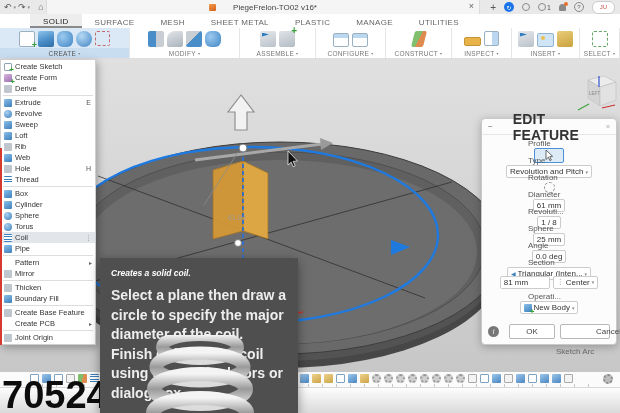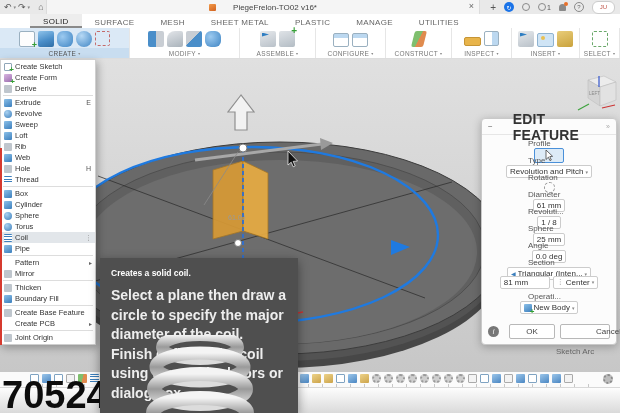--- a/index.html
+++ b/index.html
@@ -73,21 +73,21 @@
   .mi-b{background:linear-gradient(150deg,#8cc0e8,#3c7fbd);}
   .mi-br{background:radial-gradient(circle at 35% 30%,#a9d1f0,#3c7fbd);border-radius:50%;}
   .mi-g{background:#bfc6cd;}
   .mi-o{background:#fff;border:1px solid #8fa6b8;box-sizing:border-box;}
   .mi-coil{background:repeating-linear-gradient(180deg,#3c7fbd 0 1px,#fff 1px 2.5px);}
   .mi-form{background:linear-gradient(150deg,#d8b5e0,#9d6fb0);}
   .mi-none{visibility:hidden;}
   .mi.plus::after{content:"+";position:absolute;right:-3px;bottom:-4px;color:#35a035;font-size:8px;font-weight:bold;}
   
   .tooltip{position:absolute;left:100px;top:258px;width:198px;height:155px;background:#4f4f4f;box-shadow:0 3px 10px rgba(0,0,0,.4);z-index:11;padding:10px 11px 0;box-sizing:border-box;overflow:hidden;}
-  .tt-title{font-size:8.5px;font-weight:bold;color:#fff;margin-bottom:8px;}
+  .tt-title{font-size:8.5px;font-weight:bold;color:#fff;margin-bottom:8px;font-style:italic;}
   .tt-body{font-size:14px;font-weight:bold;color:#eee;line-height:1.4;}
   .tt-img{position:absolute;left:44px;bottom:-8px;}
   
   .panel{position:absolute;left:481px;top:118px;width:136px;height:227px;background:#fcfcfc;border:1px solid #c9c9c9;border-radius:4px;box-shadow:0 2px 8px rgba(0,0,0,.25);z-index:9;box-sizing:border-box;}
   .p-head{height:15px;display:flex;align-items:center;gap:4px;padding:0 6px;border-bottom:1px solid #e6e6e6;}
   .p-collapse{font-size:8px;color:#666;}
   .p-title{font-size:14px;font-weight:bold;color:#333;letter-spacing:.2px;margin-left:16px;}
   .p-grip{margin-left:auto;color:#aaa;font-size:7px;}
   .p-rows{padding:4px 6px 0;display:flex;flex-direction:column;gap:3px;}
   .p-row{display:flex;align-items:center;height:14px;flex-direction:column;}

